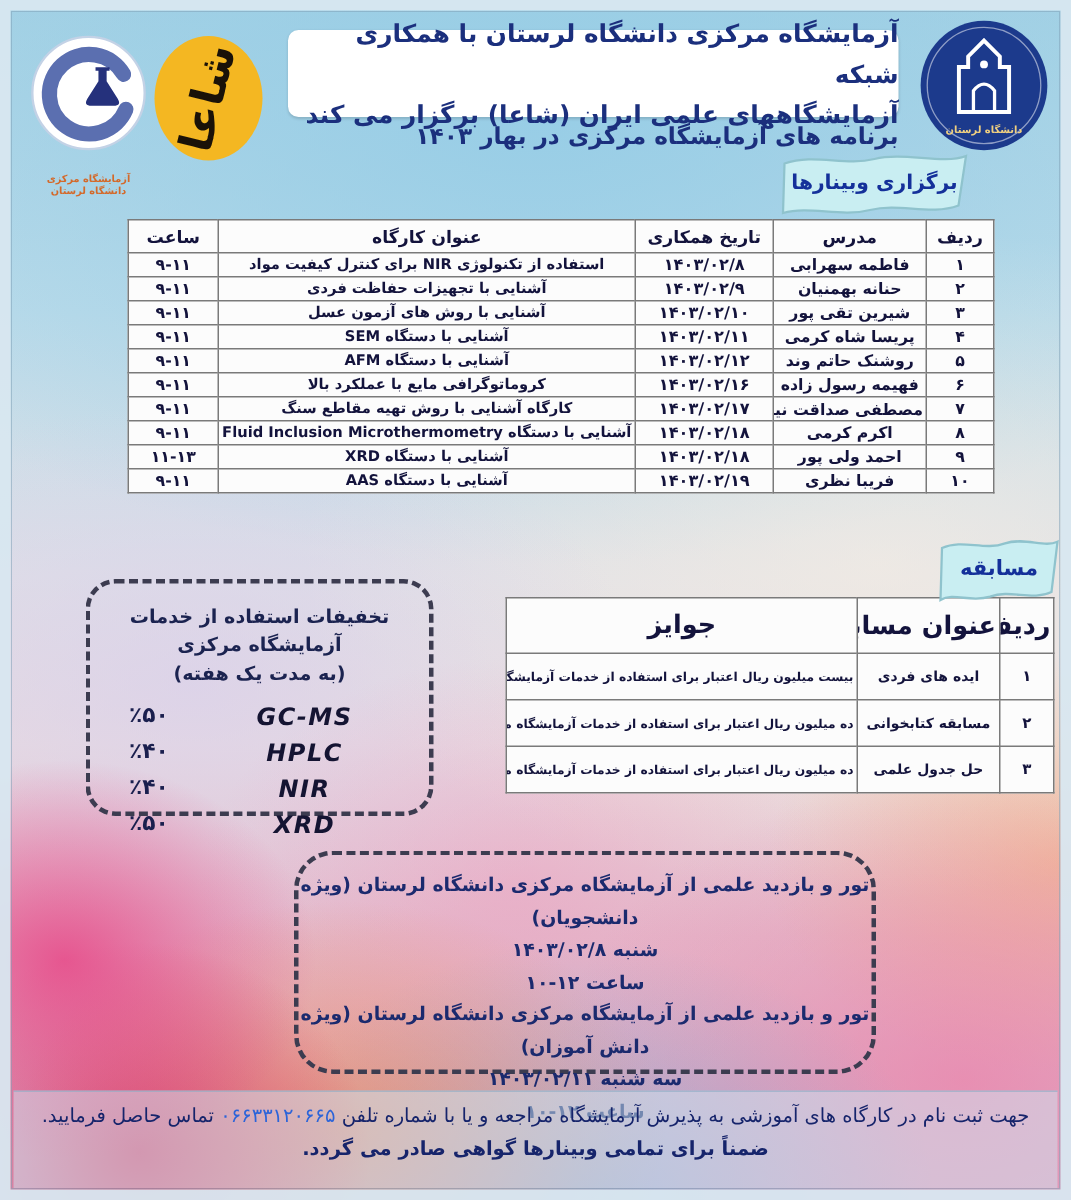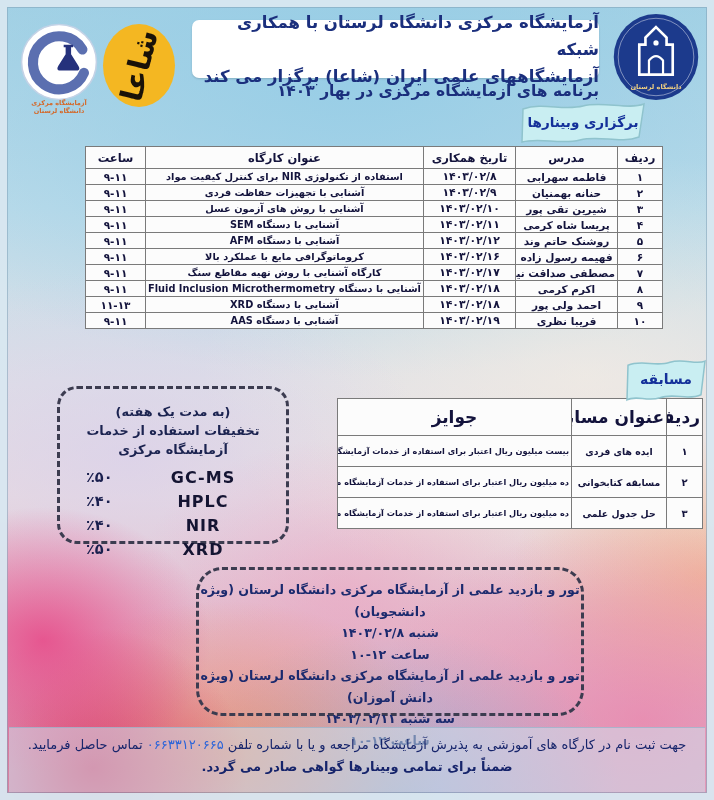--- a/index.html
+++ b/index.html
@@ -15,21 +15,21 @@
       radial-gradient(ellipse 300px 220px at 48% 74%, rgba(238,150,190,.40), transparent 70%),
       radial-gradient(ellipse 420px 260px at 18% 57%, rgba(216,206,236,.65), transparent 72%),
       radial-gradient(ellipse 520px 300px at 82% 47%, rgba(250,240,226,.55), transparent 75%),
       radial-gradient(ellipse 700px 380px at 50% 10%, rgba(148,204,230,.85), transparent 78%),
       linear-gradient(180deg,#a6d2e4 0%,#bddcea 26%,#dfe0e6 48%,#e9dcdf 62%,#e3bccb 78%,#d9a9c2 100%);}
   .frame{position:absolute;inset:0;border:7px solid rgba(216,231,240,.95);box-shadow:inset 0 0 0 1px rgba(130,162,184,.55);pointer-events:none;z-index:60;}
 
   
   .uni-logo{position:absolute;left:612px;top:13px;width:88px;height:92px;}
   .lab-logo{position:absolute;left:20px;top:23px;width:78px;height:78px;}
-  .lab-caption{position:absolute;left:8px;top:100px;width:102px;text-align:center;font-size:6.5px;line-height:7.5px;font-weight:bold;color:#d4692a;}
+  .lab-caption{position:absolute;left:8px;top:116px;width:102px;text-align:center;font-size:6.5px;line-height:7.5px;font-weight:bold;color:#d4692a;}
   .shaa-logo{position:absolute;left:103px;top:24px;width:72px;height:83px;}
   .shaa-logo .oval{position:absolute;inset:0;background:#f4b722;border-radius:50%;}
   .shaa-logo .callig{position:absolute;inset:0;display:flex;align-items:center;justify-content:center;
     transform:rotate(-76deg);font-size:30px;font-weight:bold;color:#1a1208;}
   .title-box{position:absolute;left:192px;top:20px;width:407px;height:58px;background:#fff;border-radius:7px;
     display:flex;flex-direction:column;justify-content:center;box-shadow:0 1px 2px rgba(0,0,0,.15);}
   .title-box div{font-size:16.5px;line-height:27px;font-weight:bold;color:#1b2f7d;}
   .subtitle{position:absolute;left:192px;top:82px;width:407px;font-size:15.5px;font-weight:bold;color:#1b2f7d;}
 
   
@@ -56,21 +56,21 @@
   .comp-table td.c-num{font-size:10px;}
   .comp-table td.c-ctitle{font-size:9.3px;}
   .comp-table td.c-prize{font-size:8.2px;}
 
   
   .discount-box{position:absolute;left:57px;top:386px;width:232px;height:158px;border:3px dashed #3c3c50;border-radius:20px;box-sizing:border-box;}
   .discount-title{margin-top:13px;text-align:center;font-size:12.8px;line-height:19px;font-weight:bold;color:#1b2350;}
   .discount-list{margin-top:6px;}
   .discount-row{display:flex;direction:ltr;align-items:center;height:24px;padding:0 18px 0 26px;}
   .discount-row .pct{flex:0 0 52px;font-size:14.5px;font-weight:bold;color:#1a1f4e;text-align:left;}
-  .discount-row .name{flex:1;text-align:center;font-size:16px;font-weight:bold;letter-spacing:1px;color:#141432;}
+  .discount-row .name{flex:1;text-align:center;font-size:16px;font-weight:bold;letter-spacing:1px;color:#141432;font-style:italic;}
 
   .tour-box{position:absolute;left:196px;top:567px;width:388px;height:149px;border:3px dashed #3c3c50;border-radius:26px;
     box-sizing:border-box;padding-top:9px;text-align:center;}
   .tour-line{font-size:12.6px;line-height:21.5px;font-weight:bold;color:#1b2a6e;}
 
   
   .footer{position:absolute;left:9px;right:9px;top:727px;height:64px;background:rgba(205,229,241,.50);
     border-top:1px solid rgba(140,172,196,.6);text-align:center;z-index:10;}
   .footer .l1{margin-top:9px;font-size:13px;font-weight:normal;color:#16246b;}
   .footer .l2{margin-top:7px;font-size:13px;font-weight:bold;color:#16246b;}
@@ -248,22 +248,22 @@
       <tr>
         <td class="c-num">۳</td>
         <td class="c-ctitle">حل جدول علمی</td>
         <td class="c-prize">ده میلیون ریال اعتبار برای استفاده از خدمات آزمایشگاه مرکزی (۵ نفر)</td>
       </tr>
     </tbody>
   </table>
 
   <div class="discount-box">
     <div class="discount-title">
+      <div>تخفیفات استفاده از خدمات آزمایشگاه مرکزی</div>
       <div>(به مدت یک هفته)</div>
-      <div>تخفیفات استفاده از خدمات آزمایشگاه مرکزی</div>
     </div>
     <div class="discount-list">
       <div class="discount-row">
         <span class="pct" dir="ltr">٪۵۰</span>
         <span class="name">GC-MS</span>
       </div>
       <div class="discount-row">
         <span class="pct" dir="ltr">٪۴۰</span>
         <span class="name">HPLC</span>
       </div>

